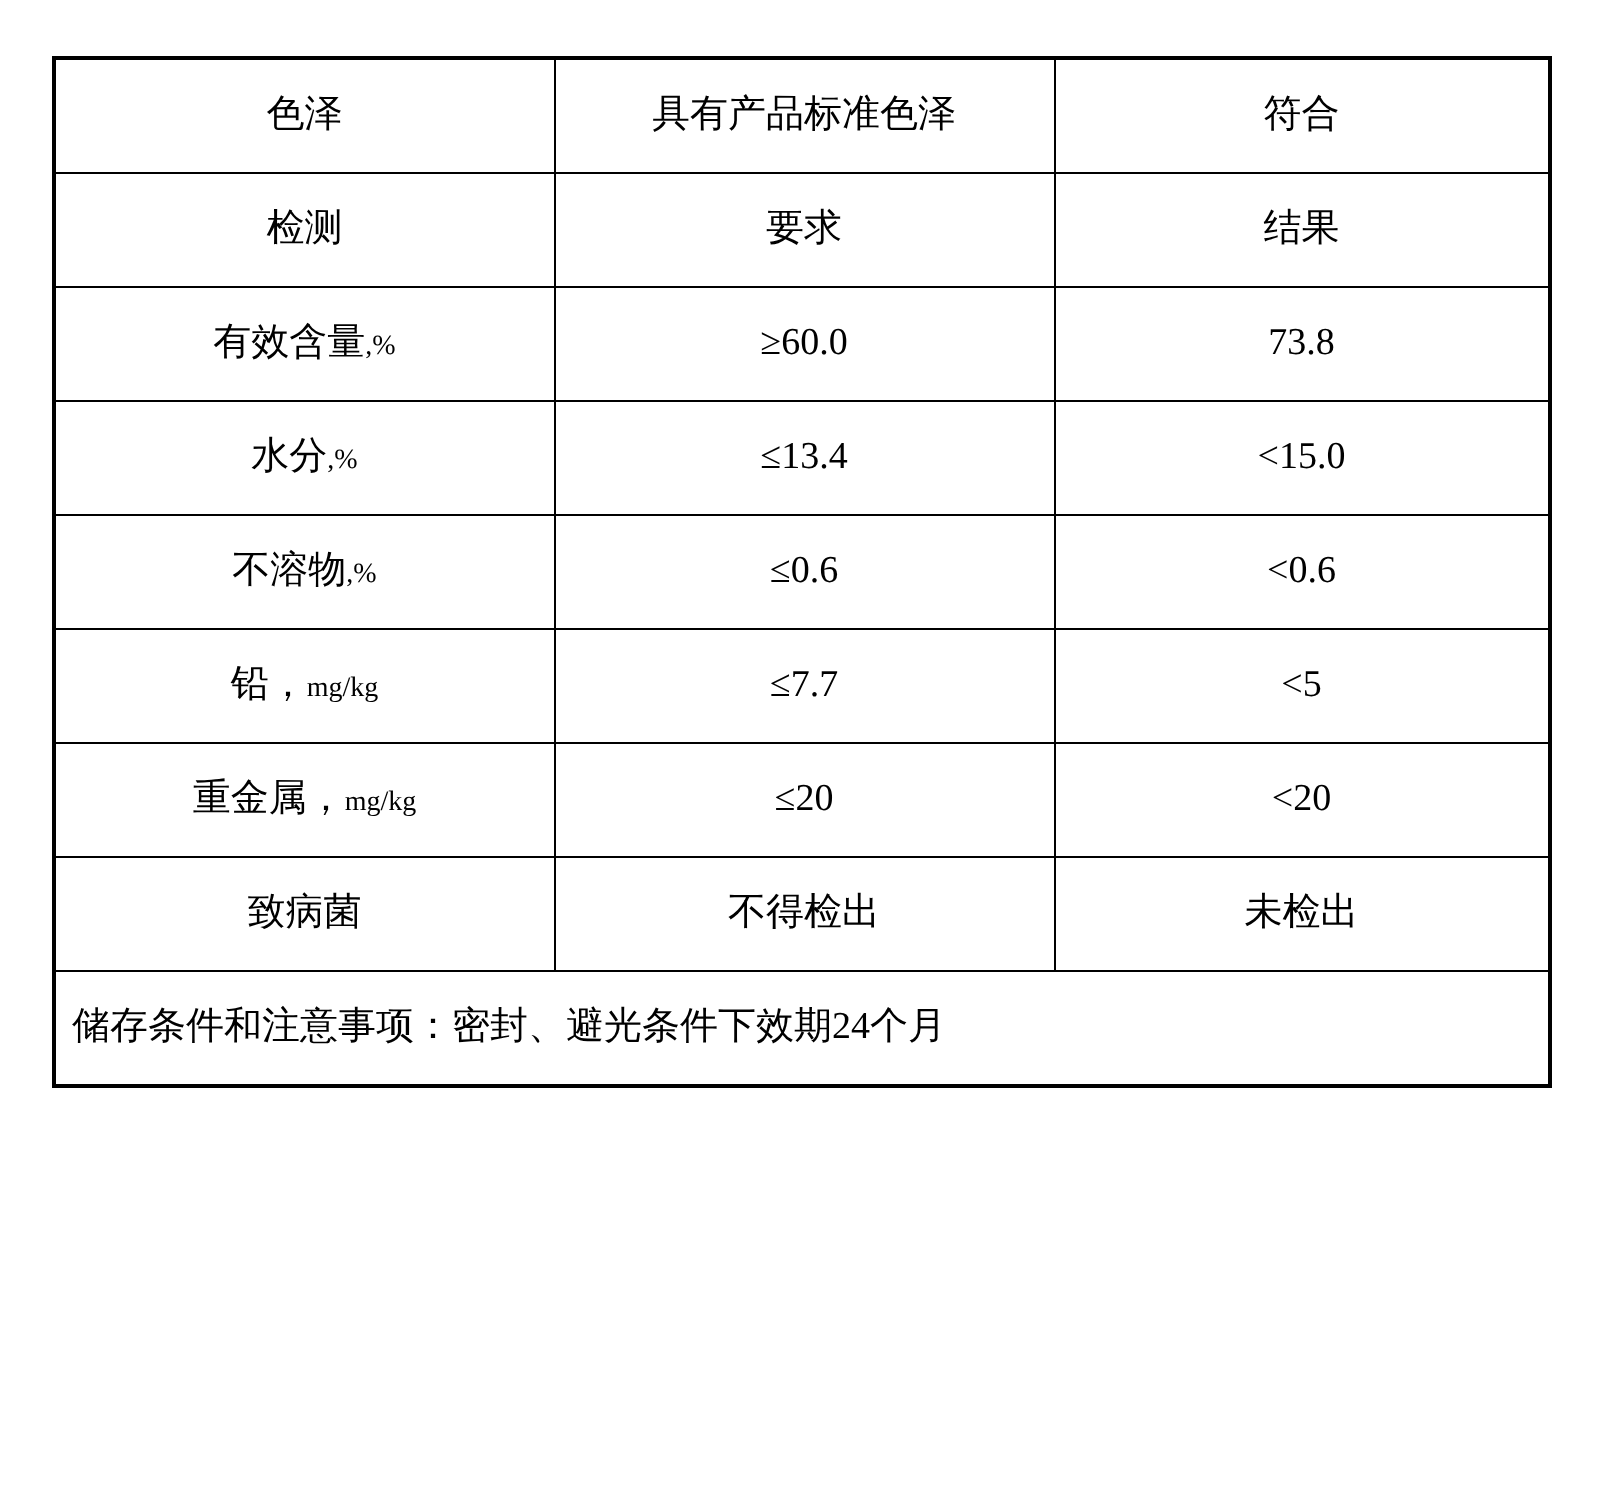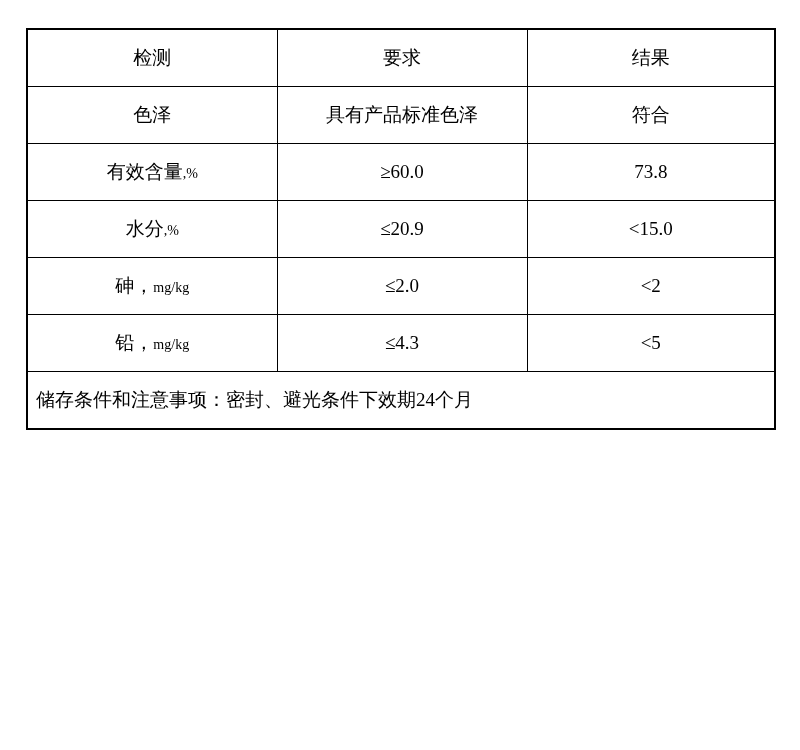--- a/index.html
+++ b/index.html
@@ -69,87 +69,107 @@
 <div class="page">
   <table class="spec">
     <colgroup>
       <col class="c1">
       <col class="c2">
       <col class="c3">
     </colgroup>
     <tbody>
       <tr>
         <td>
+            <span class="cell-inner">色泽</span>
+          </td>
+        <td>
+            <span class="cell-inner">具有产品标准色泽</span>
+          </td>
+        <td>
+            <span class="cell-inner">符合</span>
+          </td>
+      </tr>
+
+      <tr>
+        <td>
             <span class="cell-inner">检测</span>
           </td>
         <td>
             <span class="cell-inner">要求</span>
           </td>
         <td>
             <span class="cell-inner">结果</span>
-          </td>
-      </tr>
-
-      <tr>
-        <td>
-            <span class="cell-inner">色泽</span>
-          </td>
-        <td>
-            <span class="cell-inner">具有产品标准色泽</span>
-          </td>
-        <td>
-            <span class="cell-inner">符合</span>
           </td>
       </tr>
 
 
 
       <tr>
         <td><span class="cell-mixed"><span>有效含量</span><span class="small">,%</span></span></td>
         <td>
             <span class="cell-inner">≥60.0</span>
           </td>
         <td>
             <span class="cell-inner">73.8</span>
           </td>
       </tr>
 
       <tr>
         <td><span class="cell-mixed"><span>水分</span><span class="small">,%</span></span></td>
         <td>
-            <span class="cell-inner">≤20.9</span>
+            <span class="cell-inner">≤13.4</span>
           </td>
         <td>
             <span class="cell-inner">&lt;15.0</span>
           </td>
       </tr>
 
-
       <tr>
-        <td><span class="cell-mixed"><span>砷，</span><span class="small">mg/kg</span></span></td>
+        <td><span class="cell-mixed"><span>不溶物</span><span class="small">,%</span></span></td>
         <td>
-            <span class="cell-inner">≤2.0</span>
+            <span class="cell-inner">≤0.6</span>
           </td>
         <td>
-            <span class="cell-inner">&lt;2</span>
+            <span class="cell-inner">&lt;0.6</span>
           </td>
       </tr>
+
 
       <tr>
         <td><span class="cell-mixed"><span>铅，</span><span class="small">mg/kg</span></span></td>
         <td>
-            <span class="cell-inner">≤4.3</span>
+            <span class="cell-inner">≤7.7</span>
           </td>
         <td>
             <span class="cell-inner">&lt;5</span>
           </td>
       </tr>
 
+      <tr>
+        <td><span class="cell-mixed"><span>重金属，</span><span class="small">mg/kg</span></span></td>
+        <td>
+            <span class="cell-inner">≤20</span>
+          </td>
+        <td>
+            <span class="cell-inner">&lt;20</span>
+          </td>
+      </tr>
 
 
+      <tr>
+        <td>
+            <span class="cell-inner">致病菌</span>
+          </td>
+        <td>
+            <span class="cell-inner">不得检出</span>
+          </td>
+        <td>
+            <span class="cell-inner">未检出</span>
+          </td>
+      </tr>
 
       <tr class="footer-row">
         <td colspan="3">
             <span class="footer-inner">储存条件和注意事项：密封、避光条件下效期24个月</span>
           </td>
       </tr>
     </tbody>
   </table>
 </div>
 

